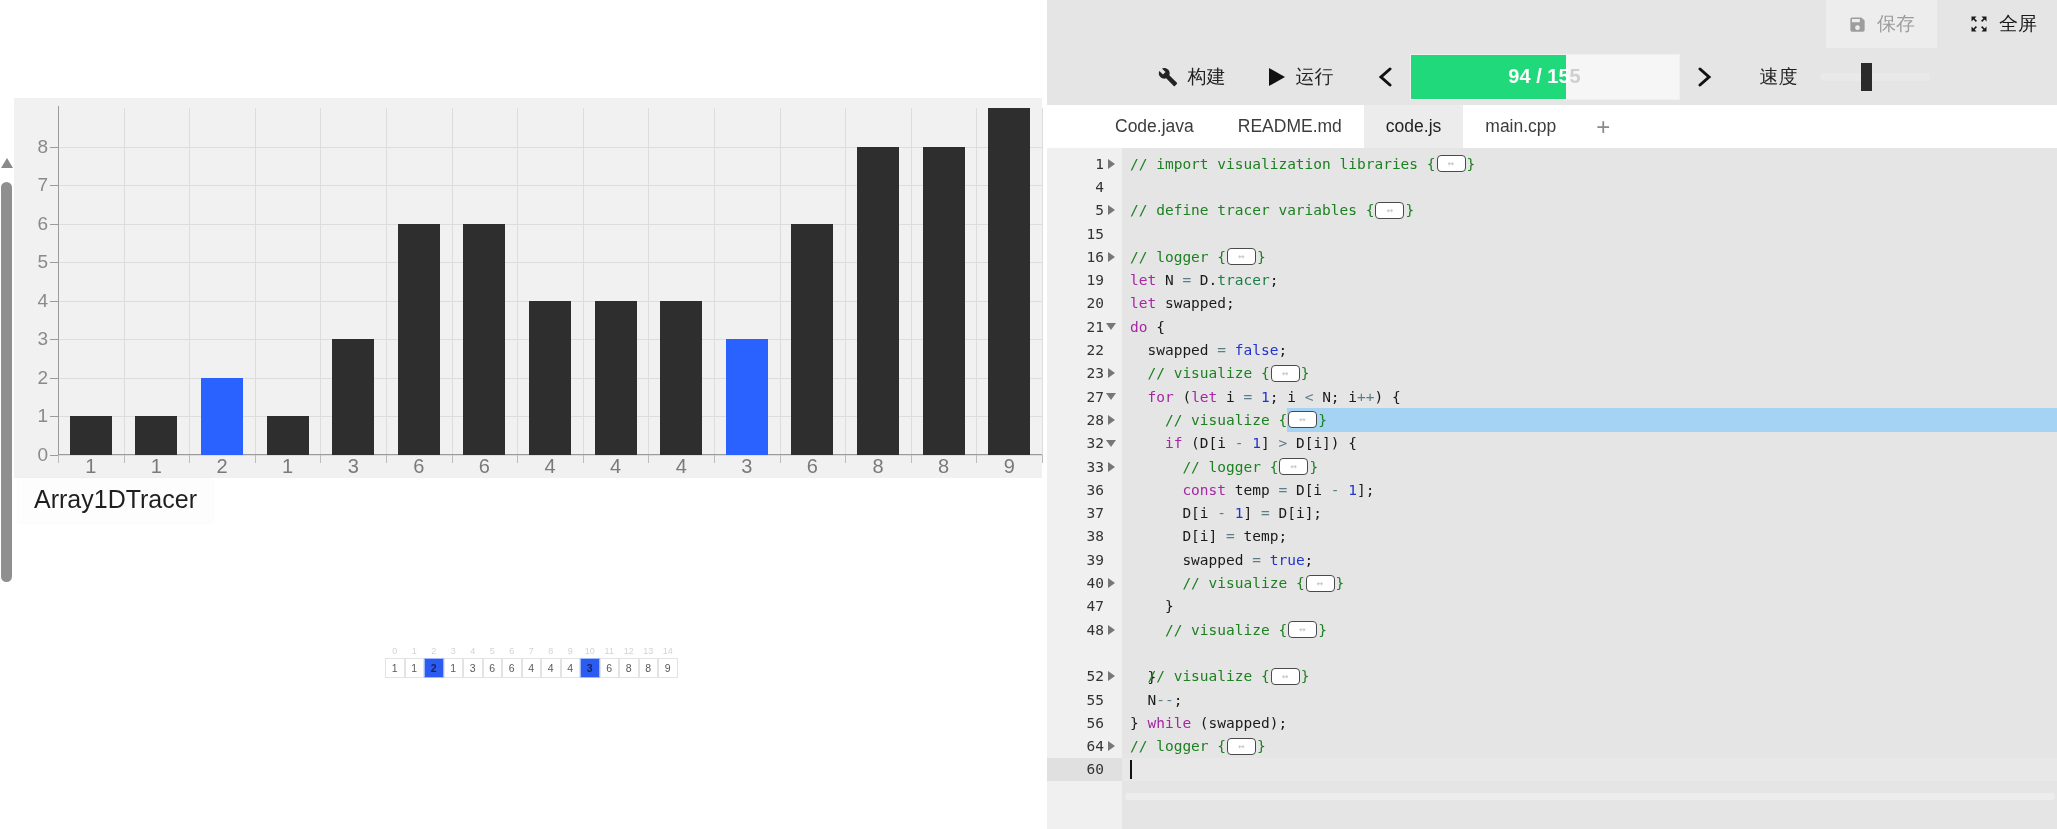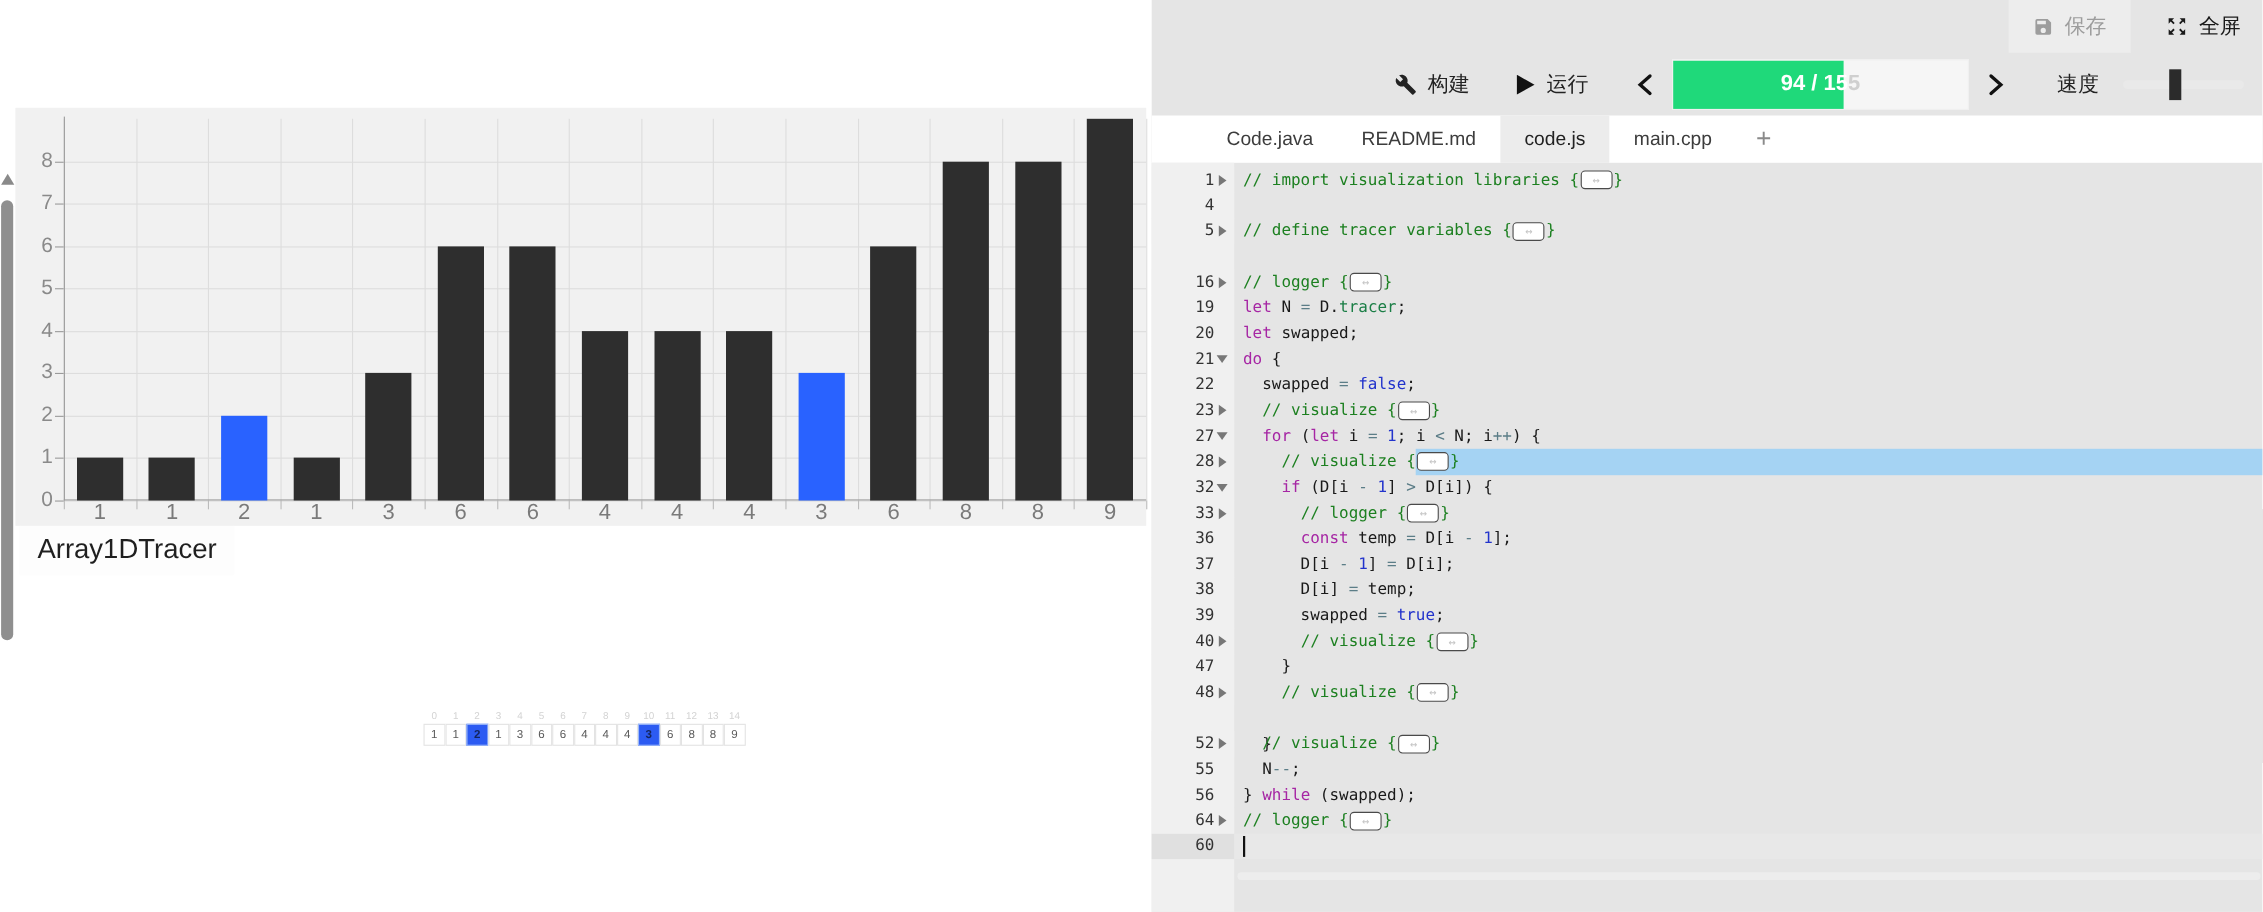--- a/index.html
+++ b/index.html
@@ -40,21 +40,21 @@
   
   .right-pane{position:absolute;left:1047px;top:0;width:1010px;height:829px;background:#e5e5e5;}
 
   .row1{position:absolute;top:0;left:0;right:0;height:48px;display:flex;align-items:center;
         justify-content:flex-end;padding-right:16px;gap:28px;}
   .save-btn{display:flex;align-items:center;gap:10px;background:#ededed;height:48px;padding:0 22px;
         color:#9d9d9d;font-size:19px;}
   .fs-btn{display:flex;align-items:center;gap:10px;color:#1a1a1a;font-size:19px;padding:0 4px;}
 
   .row2{position:absolute;top:48px;left:0;right:0;height:57px;display:flex;align-items:center;
-        justify-content:flex-end;padding-right:17px;}
+        justify-content:center;padding-right:17px;}
   .tool-btn{display:flex;align-items:center;gap:10px;color:#232323;font-size:19px;}
   .chev{display:flex;align-items:center;justify-content:center;width:22px;height:22px;}
   .progress{position:relative;width:268px;height:44px;background:#f6f6f6;border:1px solid #f0f0f0;overflow:hidden;}
   .progress-fill{position:absolute;left:0;top:0;bottom:0;width:58%;background:#1fd97a;}
   .progress-label{position:absolute;left:0;right:0;top:0;bottom:0;display:flex;align-items:center;
       justify-content:center;font-size:20px;font-weight:bold;}
   .pl-fill{color:#fff;} .pl-track{color:#cfcfcf;}
   .speed-wrap{display:flex;align-items:center;gap:22px;}
   .speed-label{font-size:19px;color:#232323;}
   .slider{position:relative;width:110px;height:28px;}
@@ -333,20 +333,27 @@
         </div>
         <div class="code-line" style="top: 50.6px;">
           <div class="gutter-cell">
             <div class="gutter-num">5</div>
             <div class="fold-arrow">
               <div class="arr-c"></div>
             </div>
           </div>
           <div class="code-content"><span class="tok tok-c">// define tracer variables {</span><div class="widget" style="display: inline-flex;">↔</div><span class="tok tok-c">}</span></div>
         </div>
+        <div class="code-line" style="top: 73.9px;">
+          <div class="gutter-cell">
+            <div class="gutter-num">15</div>
+            <div class="fold-arrow"></div>
+          </div>
+          <div class="code-content"></div>
+        </div>
         <div class="code-line" style="top: 97.2px;">
           <div class="gutter-cell">
             <div class="gutter-num">16</div>
             <div class="fold-arrow">
               <div class="arr-c"></div>
             </div>
           </div>
           <div class="code-content"><span class="tok tok-c">// logger {</span><div class="widget" style="display: inline-flex;">↔</div><span class="tok tok-c">}</span></div>
         </div>
         <div class="code-line" style="top: 120.5px;">

